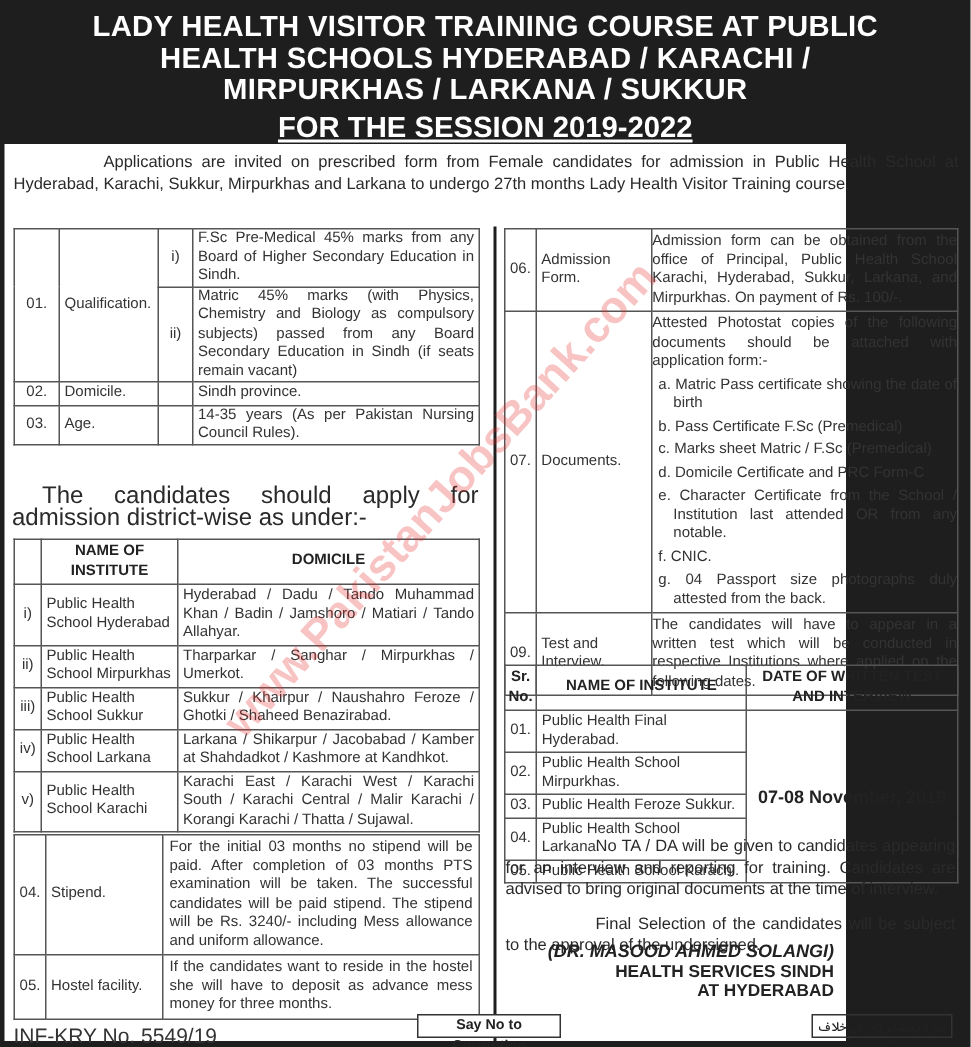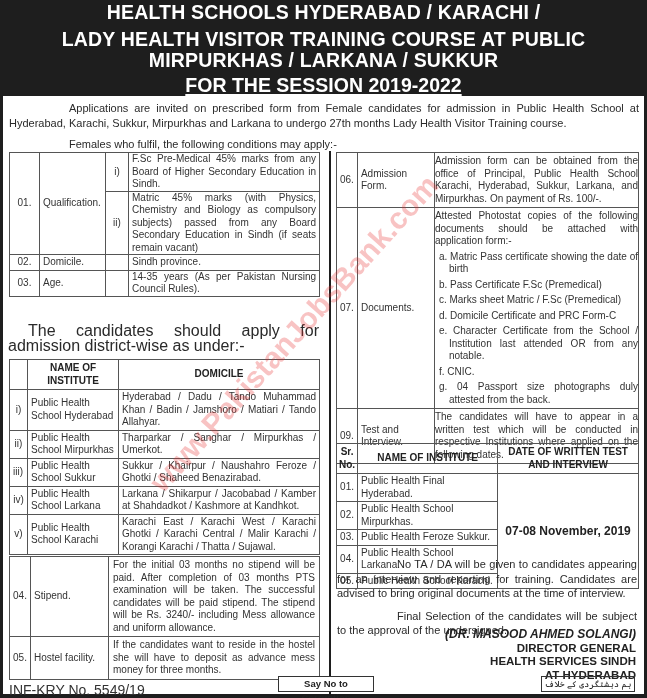--- a/index.html
+++ b/index.html
@@ -1,21 +1,21 @@
 <!DOCTYPE html>
 <html><head>
 <meta charset="utf-8">
 <style>
 *{box-sizing:border-box;margin:0;padding:0}
 body{width:647px;height:698px;background:#1e1e1e;font-family:"Liberation Sans",sans-serif;color:#2a2a2a;overflow:hidden;position:relative}
 .header{position:absolute;left:3px;top:2px;width:641px;height:94px;background:#1e1e1e;color:#fff;text-align:center;font-weight:bold}
 .header .t{font-size:19.5px;line-height:21px;letter-spacing:0.2px}
 .header .t1{padding-top:6px}
 .header .sess{font-size:19.5px;line-height:22px;margin-top:3px;text-decoration:underline;text-decoration-thickness:2px;text-underline-offset:2px}
-.body{position:absolute;left:3px;top:96px;width:641px;height:598px;background:#fff}
+.body{position:absolute;left:3px;top:96px;width:561px;height:598px;background:#fff}
 .intro{position:absolute;left:6px;top:5px;width:630px;font-size:11px;line-height:15px;text-align:justify}
 .intro p{text-indent:60px}
 .intro p.p2{margin-top:6px}
 .divider{position:absolute;left:326px;top:55px;width:2px;height:600px;background:#1e1e1e}
 table{border-collapse:collapse;font-size:10px;line-height:12.5px;color:#333}
 td,th{border:1px solid #555;vertical-align:middle;padding:1px 3px}
 .tleft1{position:absolute;left:6px;top:56px;width:311px}
 .tleft1 td.j{text-align:justify;padding:0 3px}
 .dist-text{position:absolute;left:5px;top:227px;width:311px;font-size:16px;line-height:15px;text-align:justify;text-indent:20px}
 .tleft2{position:absolute;left:6px;top:263px;width:311px}
@@ -38,30 +38,29 @@
 .sign .name{font-style:italic;font-size:12px}
 .inf{position:absolute;left:6px;top:586px;font-size:14px;color:#333}
 .corruption{position:absolute;left:275px;top:580px;width:96px;height:16px;border:1px solid #333;font-size:9.5px;font-weight:bold;text-align:center;line-height:14px;color:#222;background:#fff}
 .urdu{position:absolute;left:538px;top:580px;width:94px;height:16px;border:1px solid #333;font-size:8.5px;text-align:center;line-height:14px;color:#222;direction:rtl}
 .watermark{position:absolute;left:140px;top:380px;transform:rotate(-48deg);transform-origin:left top;color:rgba(230,40,40,0.28);font-size:30px;font-weight:bold;white-space:nowrap;pointer-events:none}
 </style>
 </head>
 <body>
 
 <div class="header">
+  <div class="t t1">LADY HEALTH VISITOR TRAINING COURSE AT PUBLIC</div>
   <div class="t">HEALTH SCHOOLS HYDERABAD / KARACHI /</div>
-  <div class="t t1">LADY HEALTH VISITOR TRAINING COURSE AT PUBLIC</div>
   <div class="t">MIRPURKHAS / LARKANA / SUKKUR</div>
   <div class="sess">FOR THE SESSION 2019-2022</div>
 </div>
 
 <div class="body">
   <div class="intro">
     <p>Applications are invited on prescribed form from Female candidates for admission in Public Health School at Hyderabad, Karachi, Sukkur, Mirpurkhas and Larkana to undergo 27th months Lady Health Visitor Training course.</p>
-    <p class="p2">Females who fulfil, the following conditions may apply:-</p>
   </div>
 
   <div class="divider"></div>
 
   <table class="tleft1">
     <colgroup>
         <col style="width:30px">
         <col style="width:66px">
         <col style="width:23px">
         <col>
@@ -110,33 +109,33 @@
       <td style="text-align:center">i)</td>
       <td>Public Health School Hyderabad</td>
       <td class="j">Hyderabad / Dadu / Tando Muhammad Khan / Badin / Jamshoro / Matiari / Tando Allahyar.</td>
     </tr>
     <tr>
       <td style="text-align:center">ii)</td>
       <td>Public Health School Mirpurkhas</td>
       <td class="j">Tharparkar / Sanghar / Mirpurkhas / Umerkot.</td>
     </tr>
     <tr>
-      <td style="">iii)</td>
+      <td style="text-align:center">iii)</td>
       <td>Public Health School Sukkur</td>
       <td class="j">Sukkur / Khairpur / Naushahro Feroze / Ghotki / Shaheed Benazirabad.</td>
     </tr>
     <tr>
       <td style="text-align:center">iv)</td>
       <td>Public Health School Larkana</td>
       <td class="j">Larkana / Shikarpur / Jacobabad / Kamber at Shahdadkot / Kashmore at Kandhkot.</td>
     </tr>
     <tr>
       <td style="text-align:center">v)</td>
       <td>Public Health School Karachi</td>
-      <td class="j">Karachi East / Karachi West / Karachi Ghotki / Karachi Central / Malir Karachi / Korangi Karachi / Thatta / Sujawal.</td>
+      <td class="j">Karachi East / Karachi West / Karachi South / Karachi Central / Malir Karachi / Korangi Karachi / Thatta / Sujawal.</td>
     </tr>
   </tbody>
     </table>
 
   <table class="tleft3">
     <colgroup>
         <col style="width:21px">
         <col style="width:78px">
         <col>
       </colgroup>
@@ -226,21 +225,20 @@
   </tbody>
     </table>
 
   <div class="notes">
     <p>No TA / DA will be given to candidates appearing for an interview and reporting for training. Candidates are advised to bring original documents at the time of interview.</p>
     <p class="p2">Final Selection of the candidates will be subject to the approval of the undersigned.</p>
   </div>
 
   <div class="sign">
     <div class="name">(DR. MASOOD AHMED SOLANGI)</div>
-    <div>DIRECTOR GENERAL</div>
     <div>HEALTH SERVICES SINDH</div>
     <div>AT HYDERABAD</div>
   </div>
 
   <div class="inf">INF-KRY No. 5549/19</div>
   <div class="corruption">Say No to Corruption</div>
   <div class="urdu">ہم دہشتگردی کے خلاف متحد ہیں</div>
 
   <div class="watermark">www.PakistanJobsBank.com</div>
 </div>

